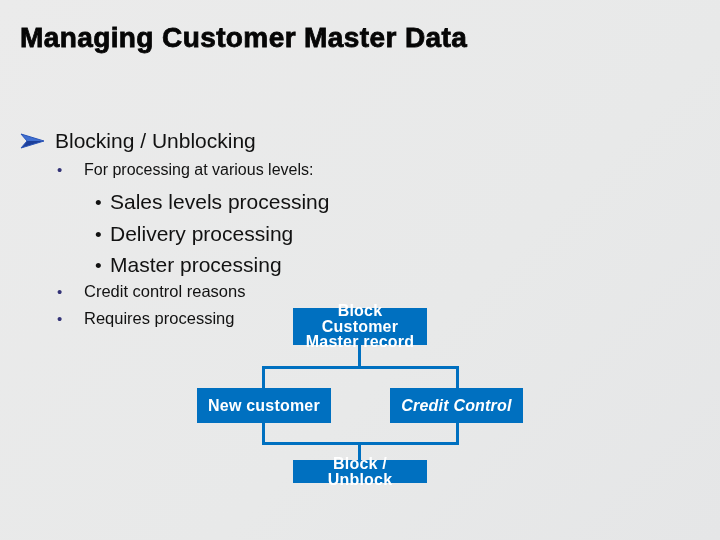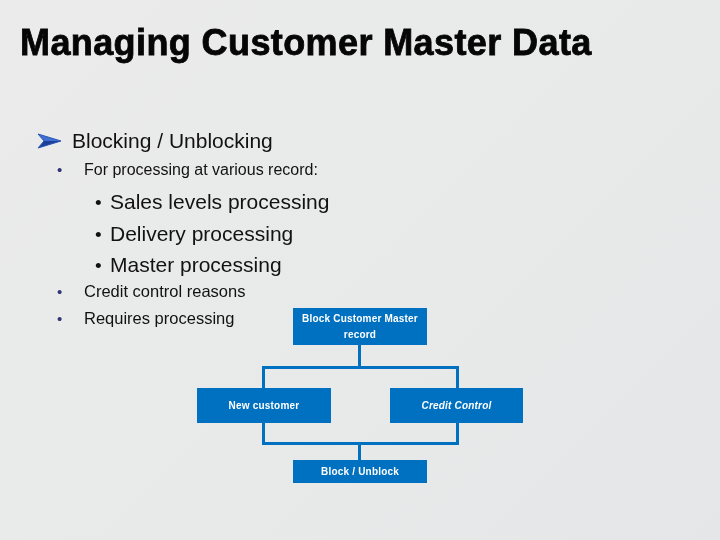--- a/index.html
+++ b/index.html
@@ -16,29 +16,29 @@
     position: relative;
     width: 720px;
     height: 540px;
     background: linear-gradient(135deg, #ebebeb 0%, #e8e9e9 60%, #e5e6e7 100%);
   }
   .abs { position: absolute; white-space: nowrap; }
 
   .title {
     left: 20px;
     top: 22px;
-    font-size: 36px;
+    font-size: 28px;
     font-weight: bold;
     color: #060606;
     letter-spacing: 0.4px;
     -webkit-text-stroke: 0.8px #060606;
   }
 
   .heading-row {
-    left: 36px;
+    left: 19px;
     top: 129px;
     display: flex;
     align-items: center;
   }
   .heading-row .arrow-wrap {
     width: 27px;
     height: 20px;
     margin-right: 9px;
     flex: 0 0 auto;
   }
@@ -60,21 +60,21 @@
 
   .point-row { left: 57px; font-size: 16.5px; }
   .point-row .dot { width: 27px; color: #333377; font-size: 15px; }
   .point-row-0 { top: 282px; }
   .point-row-1 { top: 309px; }
 
   .node {
     position: absolute;
     background: #0070c0;
     color: #ffffff;
-    font-size: 10px;
+    font-size: 16px;
     font-weight: bold;
     line-height: 15.5px;
     letter-spacing: 0.2px;
     display: flex;
     align-items: center;
     justify-content: center;
     text-align: center;
     padding: 0 6px;
     box-sizing: border-box;
   }
@@ -106,21 +106,21 @@
         <polygon points="2,3 25,10 8,10" fill="#3f6fd1"></polygon>
         <polygon points="8,10 25,10 2,17" fill="#1c3f9a"></polygon>
         <polygon points="2,3 25,10 2,17 8,10" fill="none" stroke="#2a55b8" stroke-width="1"></polygon>
       </svg>
     </span>
     <span class="heading-text">Blocking / Unblocking</span>
   </div>
 
   <div class="abs bullet-row intro-row">
     <span class="dot">•</span>
-    <span>For processing at various record:</span>
+    <span>For processing at various levels:</span>
   </div>
 
   <div class="abs bullet-row sub-row sub-row-0">
     <span class="dot">•</span>
     <span>Sales levels processing</span>
   </div>
   <div class="abs bullet-row sub-row sub-row-1">
     <span class="dot">•</span>
     <span>Delivery processing</span>
   </div>

